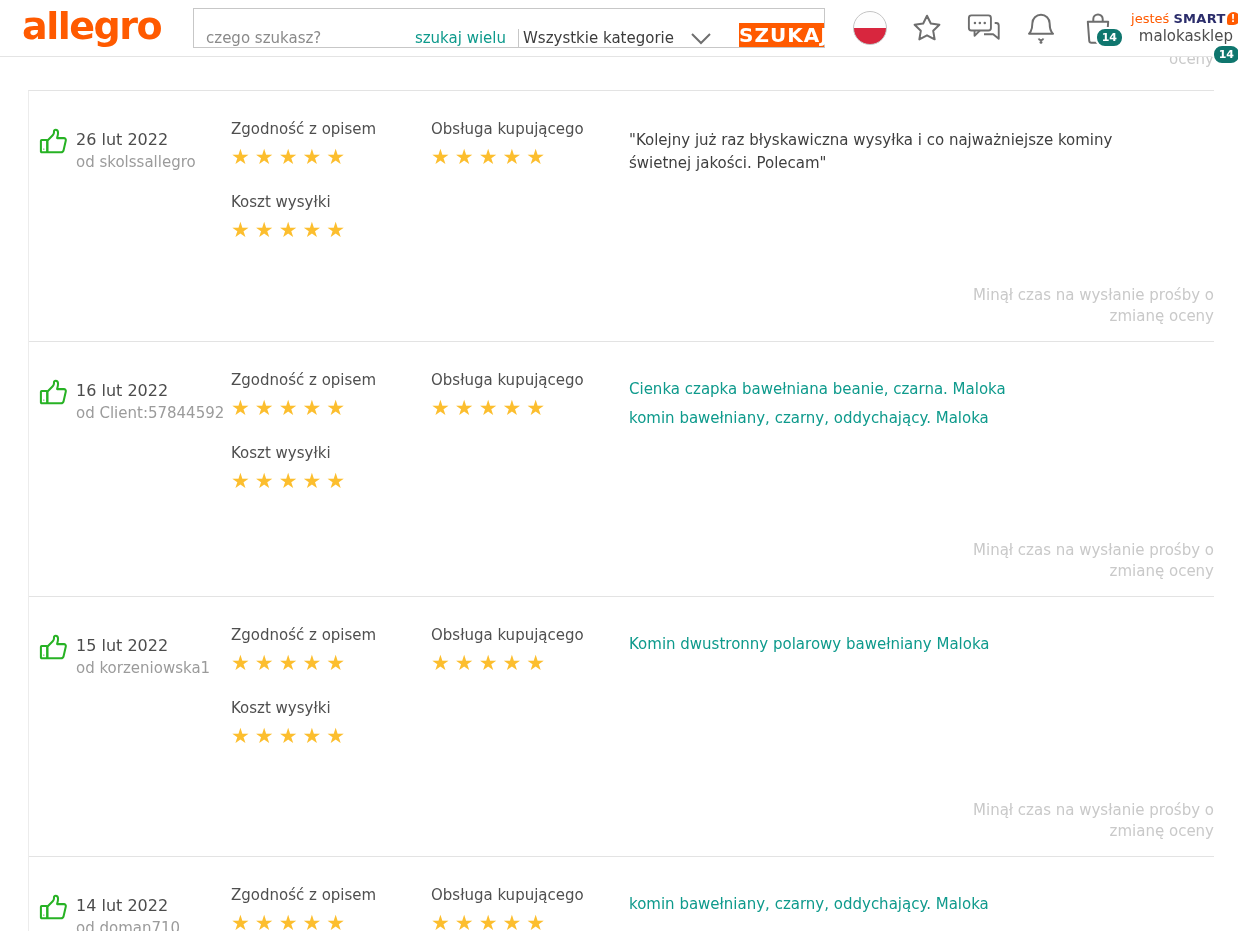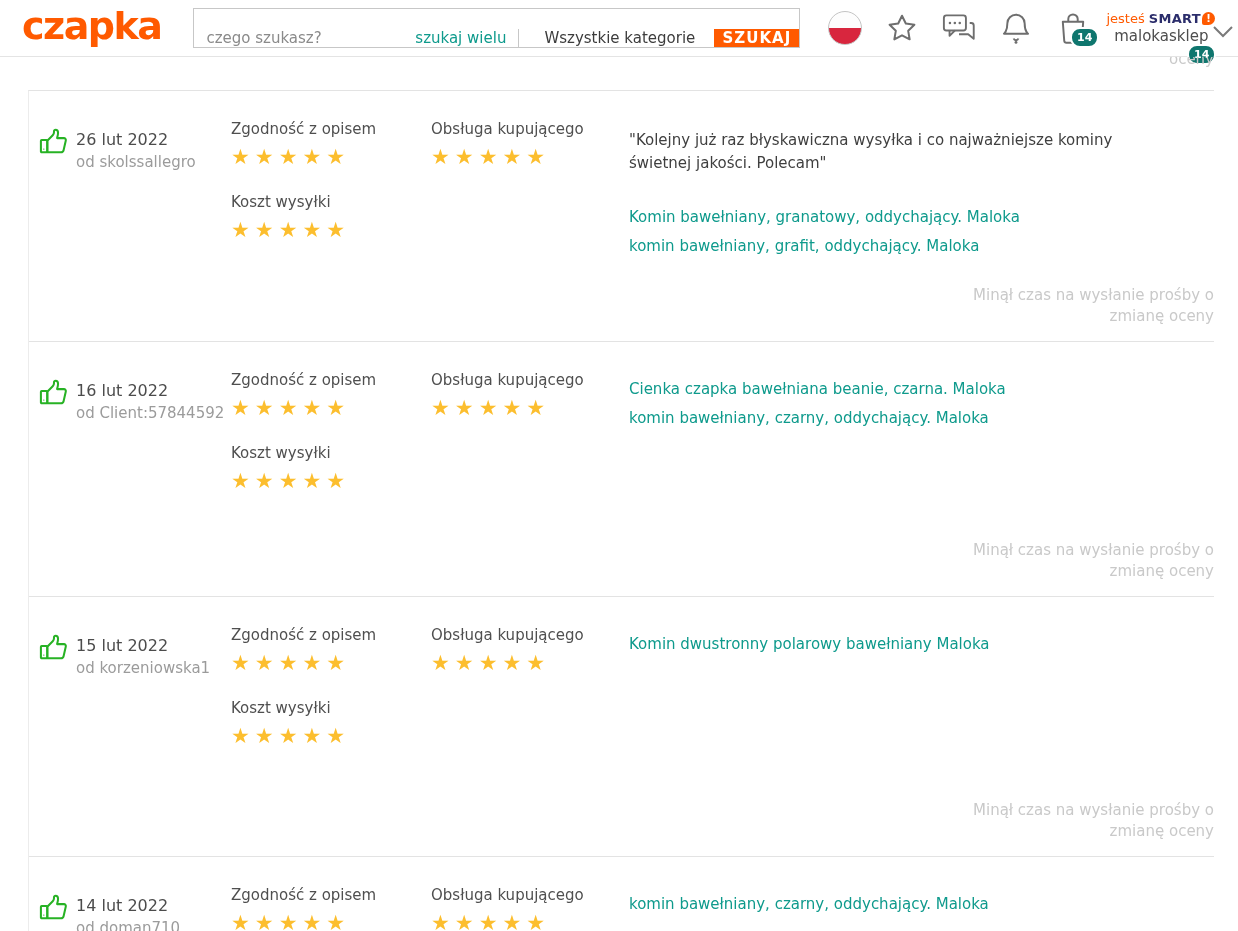--- a/index.html
+++ b/index.html
@@ -12,25 +12,25 @@
   .logo { color: #ff5a00; font-size: 38px; font-weight: 700; letter-spacing: -1.5px;
     line-height: 1; margin-top: -4px; cursor: pointer; }
 
   .searchbar { display: flex; align-items: flex-end; height: 40px; margin-left: 32px;
     border: 1px solid #c7c7c7; background: #fff; }
   .search-input-wrap { display: flex; align-items: center; width: 324px; padding: 0 12px; }
   .search-input-wrap input { border: none; outline: none; flex: 1; font-size: 15px;
     font-family: inherit; color: #444; min-width: 0; }
   .search-input-wrap input::placeholder { color: #8a8a8a; }
   .multi-link { color: #0e9a8c; font-size: 15px; text-decoration: none; white-space: nowrap; }
-  .cat { display: flex; align-items: center; gap: 16px; width: 196px;
-    border-left: 1px solid #c7c7c7; padding: 0 25px; cursor: pointer; }
+  .cat { display: flex; align-items: center; gap: 16px; width: 221px;
+    border-left: 1px solid #c7c7c7; padding: 0 4px; cursor: pointer; }
   .cat span { font-size: 15px; color: #3c3c3c; white-space: nowrap; }
   .szukaj { width: 85px; background: #ff5a00; border: none; color: #fff;
-    font-size: 15px; font-weight: 700; letter-spacing: 1px; cursor: pointer;
+    font-size: 20px; font-weight: 700; letter-spacing: 1px; cursor: pointer;
     font-family: inherit; }
 
   .hicons { display: flex; align-items: center; gap: 23px; margin-left: 28px; }
   .hicon { position: relative; width: 34px; height: 34px; display: flex;
     align-items: center; justify-content: center; cursor: pointer; }
   .flag { width: 34px; height: 34px; border-radius: 50%;
     background: linear-gradient(#fdfdfd 50%, #d8263e 50%);
     border: 1px solid #c4c4c4; }
   .badge { position: absolute; background: #0f766e; color: #fff; font-size: 11px;
     font-weight: 700; line-height: 1; border-radius: 10px; padding: 3px 5px;
@@ -81,21 +81,21 @@
   .plink { display: block; color: #0e9a8c; font-size: 15px; line-height: 18px;
     text-decoration: none; margin-bottom: 11px; }
 
   .expired-note { position: absolute; right: 0; bottom: 14px; width: 280px;
     text-align: right; color: #c9c9c9; font-size: 15px; line-height: 21px; }
 </style>
 </head>
 <body>
 
 <div class="header">
-  <div class="logo">czapka</div>
+  <div class="logo">allegro</div>
 
   <div class="searchbar">
     <div class="search-input-wrap">
       <input type="text" placeholder="czego szukasz?" style="">
       <a href="#" class="multi-link">szukaj wielu</a>
     </div>
     <div class="cat">
       <span>Wszystkie kategorie</span>
       <svg width="22" height="13" viewBox="0 0 22 13">
         <polyline points="2,2 11,11 20,2" fill="none" stroke="#6f6f6f" stroke-width="2"></polyline>
@@ -180,24 +180,20 @@
         </div>
       </div>
     <div class="col-b">
         <div class="rating">
           <div class="rlabel">Obsługa kupującego</div>
           <div class="stars">★★★★★</div>
         </div>
       </div>
     <div class="col-content">
       <div class="comment">"Kolejny już raz błyskawiczna wysyłka i co najważniejsze kominy świetnej jakości. Polecam"</div>
-      <div>
-          <a href="#" class="plink">Komin bawełniany, granatowy, oddychający. Maloka</a>
-          <a href="#" class="plink">komin bawełniany, grafit, oddychający. Maloka</a>
-        </div>
     </div>
     <div class="expired-note">Minął czas na wysłanie prośby o zmianę oceny</div>
   </div>
 
   <div class="review-row">
     <div class="col-thumb">
       <svg width="31" height="31" viewBox="0 0 32 32">
         <rect x="3" y="13.5" width="6.6" height="12.5" rx="0.8" fill="none" stroke="#27b224" stroke-width="2.1"></rect>
         <circle cx="6" cy="22.8" r="0.7" fill="#27b224"></circle>
         <path d="M9.6 14.2l5.6-5.7c.8-.8 1.3-1.9 1.3-3.1v-1c0-.9.7-1.6 1.6-1.6 1.5 0 2.6 1.4 2.6 3.2 0 2-.6 4.2-1 5.5h7.1c1.3 0 2.2 1.2 1.9 2.4l-2.3 10.1c-.3 1.3-1.4 2.1-2.7 2.1H9.6z" fill="none" stroke="#27b224" stroke-width="2.1" stroke-linejoin="round"></path>

